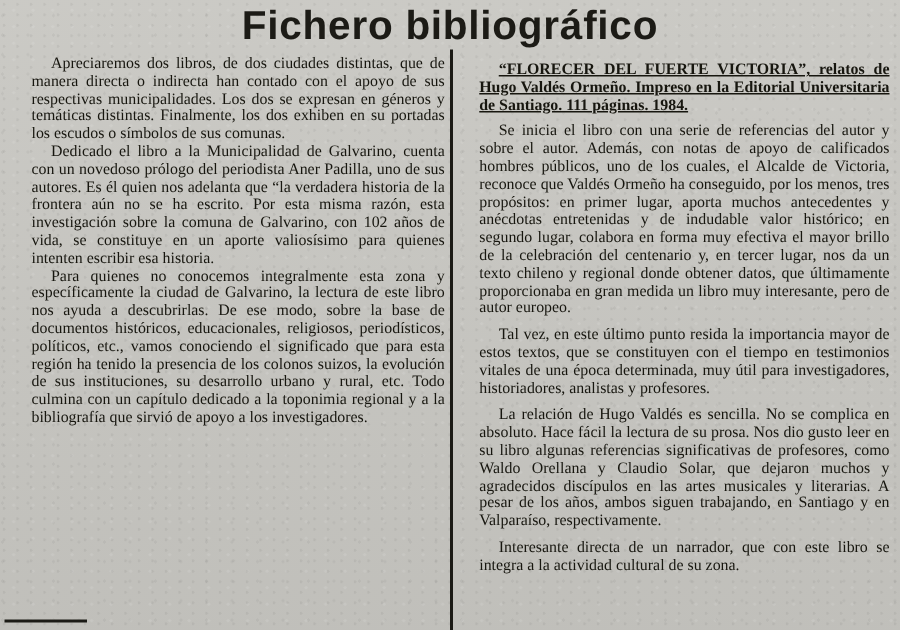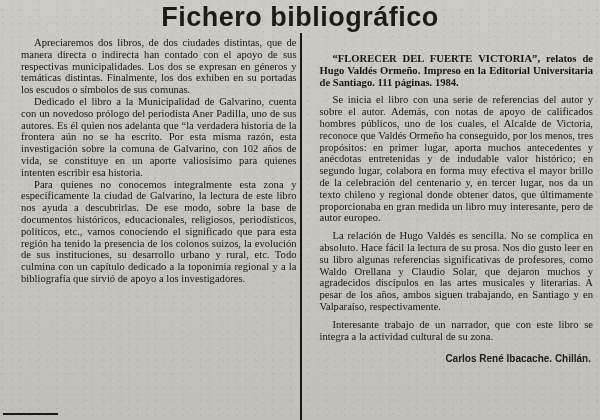--- a/index.html
+++ b/index.html
@@ -41,21 +41,21 @@
   .col-left  { padding: 0 10px 0 3px; }
   .col-right { padding: 0 2px 0 13px; }
   .col p {
     margin: 0;
     text-align: justify;
     font-size: 10.6px;
     line-height: 11.8px;
     text-indent: 13px;
   }
   .col-right p { margin-top: 6px; }
-  .col-right p:first-child { margin-top: 16px; }
+  .col-right p:first-child { margin-top: 4px; text-decoration: underline; }
   .bold { font-weight: bold; }
   .byline {
     margin-top: 11px;
     text-align: right;
     font-family: "Liberation Sans", sans-serif;
     font-weight: bold;
     font-size: 10px;
     color: #21201a;
     padding-right: 2px;
   }
@@ -89,22 +89,22 @@
 
     <div class="col col-left">
       <p>Apreciaremos dos libros, de dos ciudades distintas, que de manera directa o indirecta han contado con el apoyo de sus respectivas municipalidades. Los dos se expresan en géneros y temáticas distintas. Finalmente, los dos exhiben en su portadas los escudos o símbolos de sus comunas.</p>
       <p>Dedicado el libro a la Municipalidad de Galvarino, cuenta con un novedoso prólogo del periodista Aner Padilla, uno de sus autores. Es él quien nos adelanta que “la verdadera historia de la frontera aún no se ha escrito. Por esta misma razón, esta investigación sobre la comuna de Galvarino, con 102 años de vida, se constituye en un aporte valiosísimo para quienes intenten escribir esa historia.</p>
       <p>Para quienes no conocemos integralmente esta zona y específicamente la ciudad de Galvarino, la lectura de este libro nos ayuda a descubrirlas. De ese modo, sobre la base de documentos históricos, educacionales, religiosos, periodísticos, políticos, etc., vamos conociendo el significado que para esta región ha tenido la presencia de los colonos suizos, la evolución de sus instituciones, su desarrollo urbano y rural, etc. Todo culmina con un capítulo dedicado a la toponimia regional y a la bibliografía que sirvió de apoyo a los investigadores.</p>
     </div>
 
     <div class="col col-right">
       <p class="bold">“FLORECER DEL FUERTE VICTORIA”, relatos de Hugo Valdés Ormeño. Impreso en la Editorial Universitaria de Santiago. 111 páginas. 1984.</p>
       <p>Se inicia el libro con una serie de referencias del autor y sobre el autor. Además, con notas de apoyo de calificados hombres públicos, uno de los cuales, el Alcalde de Victoria, reconoce que Valdés Ormeño ha conseguido, por los menos, tres propósitos: en primer lugar, aporta muchos antecedentes y anécdotas entretenidas y de indudable valor histórico; en segundo lugar, colabora en forma muy efectiva el mayor brillo de la celebración del centenario y, en tercer lugar, nos da un texto chileno y regional donde obtener datos, que últimamente proporcionaba en gran medida un libro muy interesante, pero de autor europeo.</p>
+      <p>Tal vez, en este último punto resida la importancia mayor de estos textos, que se constituyen con el tiempo en testimonios vitales de una época determinada, muy útil para investigadores, historiadores, analistas y profesores.</p>
       <p>La relación de Hugo Valdés es sencilla. No se complica en absoluto. Hace fácil la lectura de su prosa. Nos dio gusto leer en su libro algunas referencias significativas de profesores, como Waldo Orellana y Claudio Solar, que dejaron muchos y agradecidos discípulos en las artes musicales y literarias. A pesar de los años, ambos siguen trabajando, en Santiago y en Valparaíso, respectivamente.</p>
-      <p>Interesante trabajo de un narrador, que con este libro se integra a la actividad cultural de su zona.</p>
-      <div class="byline">Carlos René Ibacache. Chillán.</div>
+      <p>Interesante directa de un narrador, que con este libro se integra a la actividad cultural de su zona.</p>
     </div>
 
   </div>
 
   <div class="clip-edge"></div>
 
 </div>
 
 </body></html>

